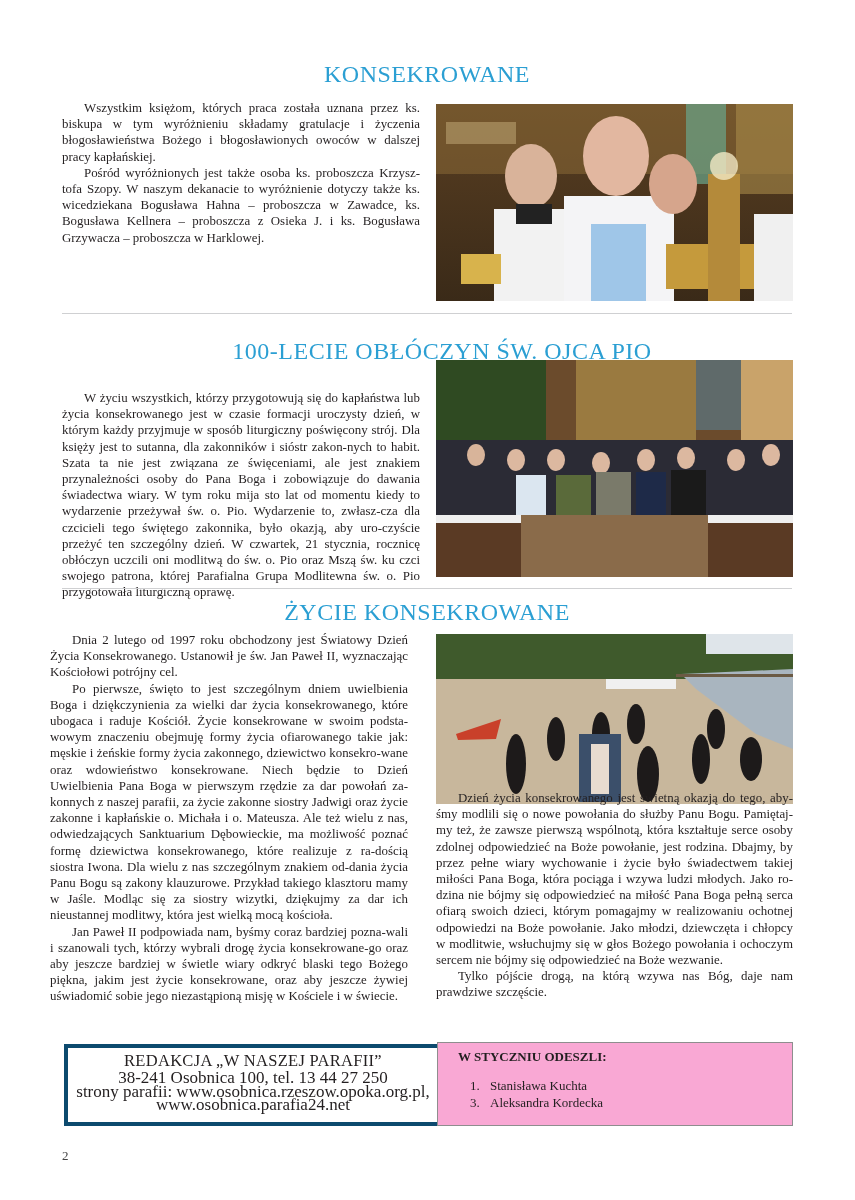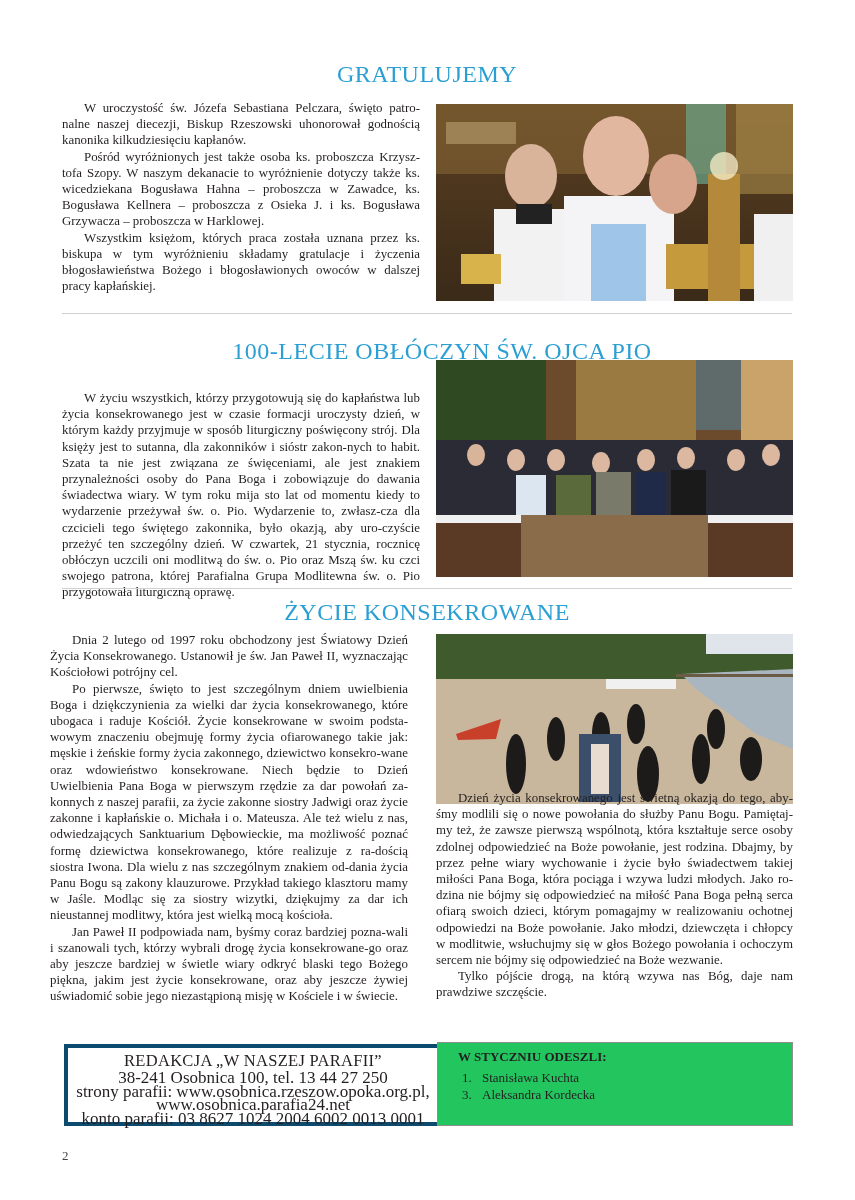--- a/index.html
+++ b/index.html
@@ -11,36 +11,35 @@
   .rule { position: absolute; left: 62px; width: 730px; height: 1px; background: #cfd0d2; }
   .col { position: absolute; font-size: 12.9px; line-height: 16.2px; text-align: justify; hyphens: manual; }
   .col p { margin: 0; text-indent: 22px; }
   .photo { position: absolute; overflow: hidden; }
   .photo svg { display: block; width: 100%; height: 100%; }
   .redakcja { position: absolute; left: 64px; top: 1044px; width: 378px; height: 82px;
               border: 4px solid #0c4a6e; box-sizing: border-box; text-align: center; }
   .redakcja .title { font-size: 16.5px; letter-spacing: 0.3px; margin-top: 3px; line-height: 20px; }
   .redakcja .line { font-size: 17px; line-height: 13.5px; }
   .obit { position: absolute; left: 437px; top: 1042px; width: 356px; height: 84px;
-          background: #22c55e; border: 1px solid #8e8e8e; box-sizing: border-box; padding: 6px 0 0 20px; }
+          background: #f9a8d4; border: 1px solid #8e8e8e; box-sizing: border-box; padding: 6px 0 0 20px; }
   .obit .title { font-weight: bold; font-size: 13px; line-height: 16px; }
-  .obit ol { margin: 4px; padding: 0; list-style: none; font-family: Liberation Serif, serif; }
+  .obit ol { margin: 12px; padding: 0; list-style: none; font-family: Liberation Serif, serif; }
   .obit li { font-size: 13px; line-height: 17px; }
   .obit li .num { display: inline-block; width: 20px; }
   .pagenum { position: absolute; left: 62px; top: 1148px; font-size: 13px; color: #444; }
 </style>
 </head>
 <body>
 
-<h2 class="heading" style="top:60px;margin:0;font-weight:normal;">GRATULUJEMY</h2>
+<h2 class="heading" style="top:60px;margin:0;font-weight:normal;">KONSEKROWANE</h2>
 
 <div class="col" style="left:62px;top:100px;width:358px;">
-  <p>W uroczystość św. Józefa Sebastiana Pelczara, święto patro-nalne naszej diecezji, Biskup Rzeszowski uhonorował godnością kanonika kilkudziesięciu kapłanów.</p>
+  <p>Wszystkim księżom, których praca została uznana przez ks. biskupa w tym wyróżnieniu składamy gratulacje i życzenia błogosławieństwa Bożego i błogosławionych owoców w dalszej pracy kapłańskiej.</p>
   <p>Pośród wyróżnionych jest także osoba ks. proboszcza Krzysz-tofa Szopy. W naszym dekanacie to wyróżnienie dotyczy także ks. wicedziekana Bogusława Hahna – proboszcza w Zawadce, ks. Bogusława Kellnera – proboszcza z Osieka J. i ks. Bogusława Grzywacza – proboszcza w Harklowej.</p>
-  <p>Wszystkim księżom, których praca została uznana przez ks. biskupa w tym wyróżnieniu składamy gratulacje i życzenia błogosławieństwa Bożego i błogosławionych owoców w dalszej pracy kapłańskiej.</p>
 </div>
 
 <div class="photo" style="left:436px;top:104px;width:357px;height:197px;" title="priest celebrating mass at altar with altar servers">
   <svg viewBox="0 0 357 197" preserveAspectRatio="none">
     <defs>
       <linearGradient id="g1" x1="0" y1="0" x2="0" y2="1">
         <stop offset="0" stop-color="#5a3f22"></stop>
           <stop offset="1" stop-color="#3a2a18"></stop>
       </linearGradient>
     </defs>
@@ -136,21 +135,20 @@
 <div class="col" style="left:436px;top:790px;width:357px;">
   <p>Dzień życia konsekrowanego jest świetną okazją do tego, aby-śmy modlili się o nowe powołania do służby Panu Bogu. Pamiętaj-my też, że zawsze pierwszą wspólnotą, która kształtuje serce osoby zdolnej odpowiedzieć na Boże powołanie, jest rodzina. Dbajmy, by przez pełne wiary wychowanie i życie było świadectwem takiej miłości Pana Boga, która pociąga i wzywa ludzi młodych. Jako ro-dzina nie bójmy się odpowiedzieć na miłość Pana Boga pełną serca ofiarą swoich dzieci, którym pomagajmy w realizowaniu ochotnej odpowiedzi na Boże powołanie. Jako młodzi, dziewczęta i chłopcy w modlitwie, wsłuchujmy się w głos Bożego powołania i ochoczym sercem nie bójmy się odpowiedzieć na Boże wezwanie.</p>
   <p>Tylko pójście drogą, na którą wzywa nas Bóg, daje nam prawdziwe szczęście.</p>
 </div>
 
 <div class="redakcja">
   <div class="title">REDAKCJA „W NASZEJ PARAFII”</div>
   <div class="line">38-241 Osobnica 100, tel. 13 44 27 250</div>
   <div class="line">strony parafii: www.osobnica.rzeszow.opoka.org.pl,</div>
   <div class="line">www.osobnica.parafia24.net</div>
-  <div class="line">konto parafii: 03 8627 1024 2004 6002 0013 0001</div>
 </div>
 
 <div class="obit">
   <div class="title">W STYCZNIU ODESZLI:</div>
   <ol>
     <li><span class="num">1.</span><span>Stanisława Kuchta</span></li>
     <li><span class="num">3.</span><span>Aleksandra Kordecka</span></li>
   </ol>
 </div>
 

